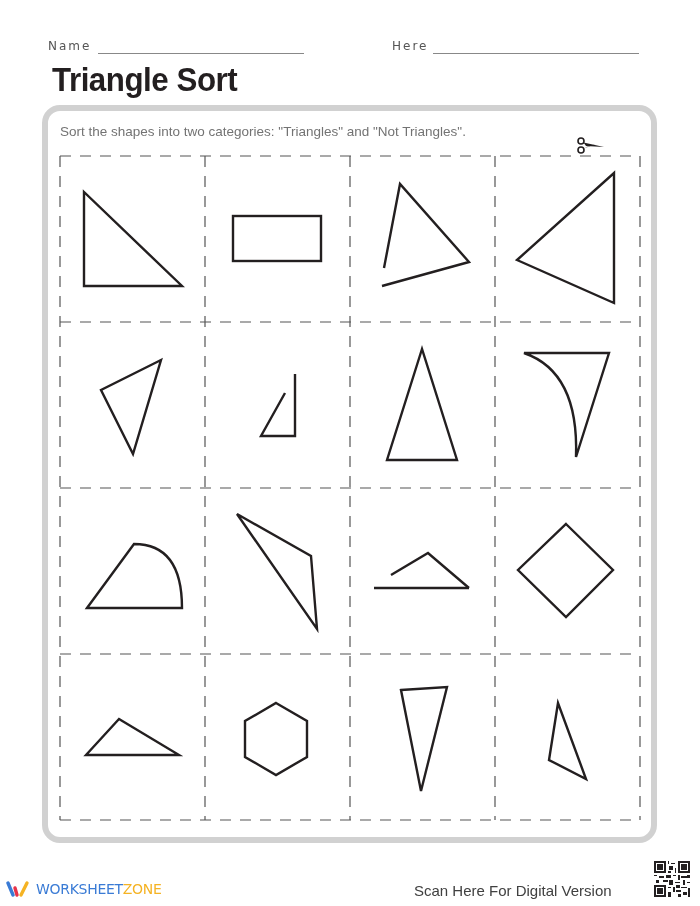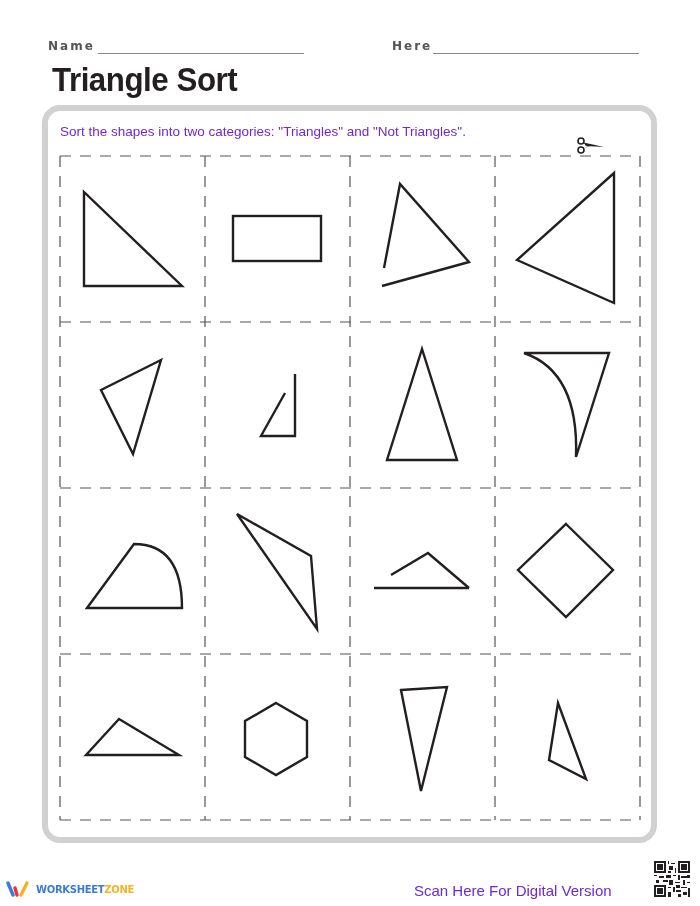--- a/index.html
+++ b/index.html
@@ -1,31 +1,31 @@
 <!DOCTYPE html>
 <html><head>
 <meta charset="utf-8">
 <style>
   html, body { margin:0; padding:0; background:#ffffff; }
   body { width:700px; height:906px; position:relative; overflow:hidden; font-family:"Liberation Sans", sans-serif; color:#231f20; }
-  .hdr-label { position:absolute; top:39px; font-family:"DejaVu Sans", sans-serif; font-size:12px; letter-spacing:2px; color:#555; font-weight:700; }
+  .hdr-label { position:absolute; top:39px; font-family:"DejaVu Sans", sans-serif; font-size:12px; letter-spacing:2px; color:#555; font-weight:400; }
   .hdr-line { position:absolute; top:53px; height:1px; background:#888; }
   .title { position:absolute; left:52px; top:60px; font-size:34px; font-weight:bold; letter-spacing:-0.5px; color:#231f20; margin:0; transform:scaleX(0.92); transform-origin:left; }
   .panel { position:absolute; left:42px; top:105px; width:603px; height:726px; border:6px solid #d1d1d1; border-radius:18px; background:#fff; }
-  .instruction { position:absolute; left:60px; top:124px; font-size:13.5px; color:#6d28d9; }
+  .instruction { position:absolute; left:60px; top:124px; font-size:13.5px; color:#737373; }
   .scissors { position:absolute; left:576px; top:136px; width:30px; height:20px; }
   .grid { position:absolute; left:0; top:0; width:700px; height:906px; pointer-events:none; }
   .cell { position:absolute; }
   .cell svg { width:100%; height:100%; display:block; }
   .footer-logo { position:absolute; left:6px; top:880px; display:flex; align-items:center; gap:6px; }
   .logo-mark { width:24px; height:18px; }
-  .logo-text { font-family:"DejaVu Sans", sans-serif; font-size:10px; font-weight:bold; letter-spacing:-0.3px; }
+  .logo-text { font-family:"DejaVu Sans", sans-serif; font-size:14px; font-weight:normal; letter-spacing:-0.3px; }
   .logo-a { color:#3a7bd5; }
   .logo-b { color:#f5b324; }
-  .scan-text { position:absolute; left:414px; top:882px; font-size:15px; color:#6d28d9; }
+  .scan-text { position:absolute; left:414px; top:882px; font-size:15px; color:#404040; }
   .qr { position:absolute; left:654px; top:861px; width:36px; height:36px; }
 </style>
 </head>
 <body>
 
 <span class="hdr-label" style="left:48px;">Name</span>
 <div class="hdr-line" style="left:98px; width:206px;"></div>
 <span class="hdr-label" style="left:392px;">Here</span>
 <div class="hdr-line" style="left:433px; width:206px;"></div>
 

